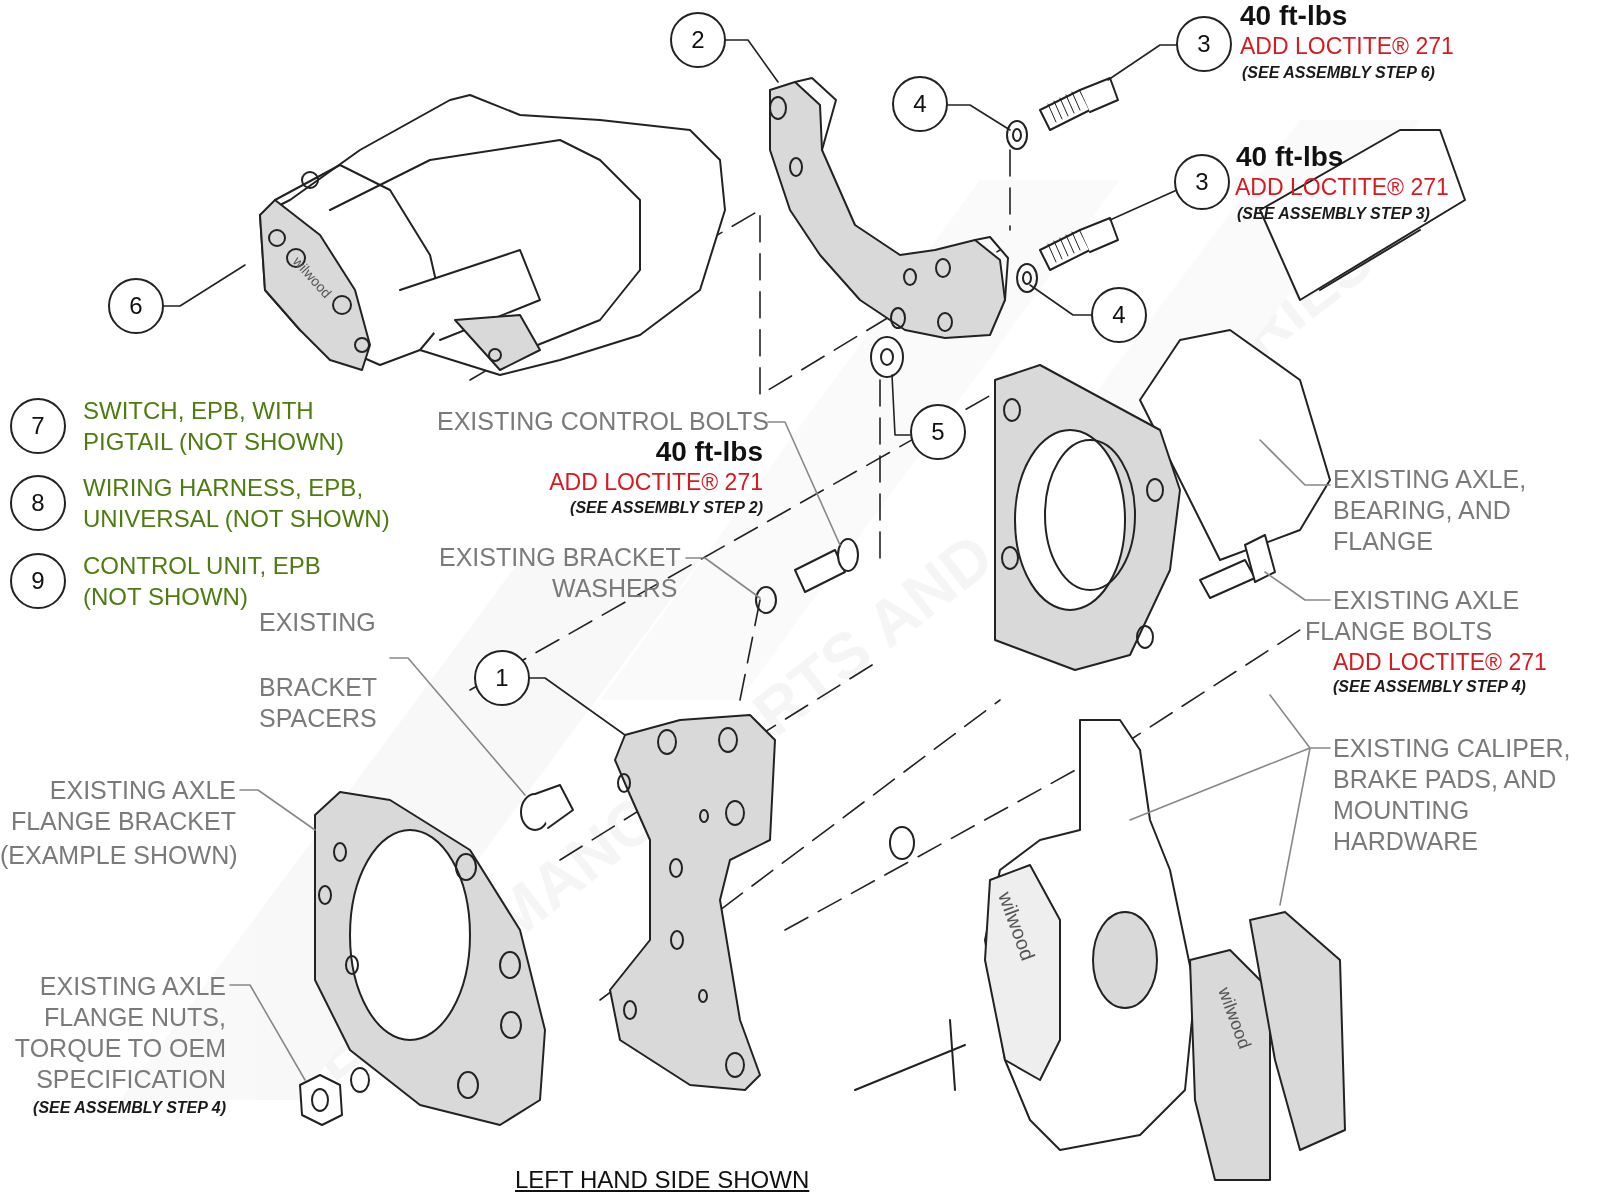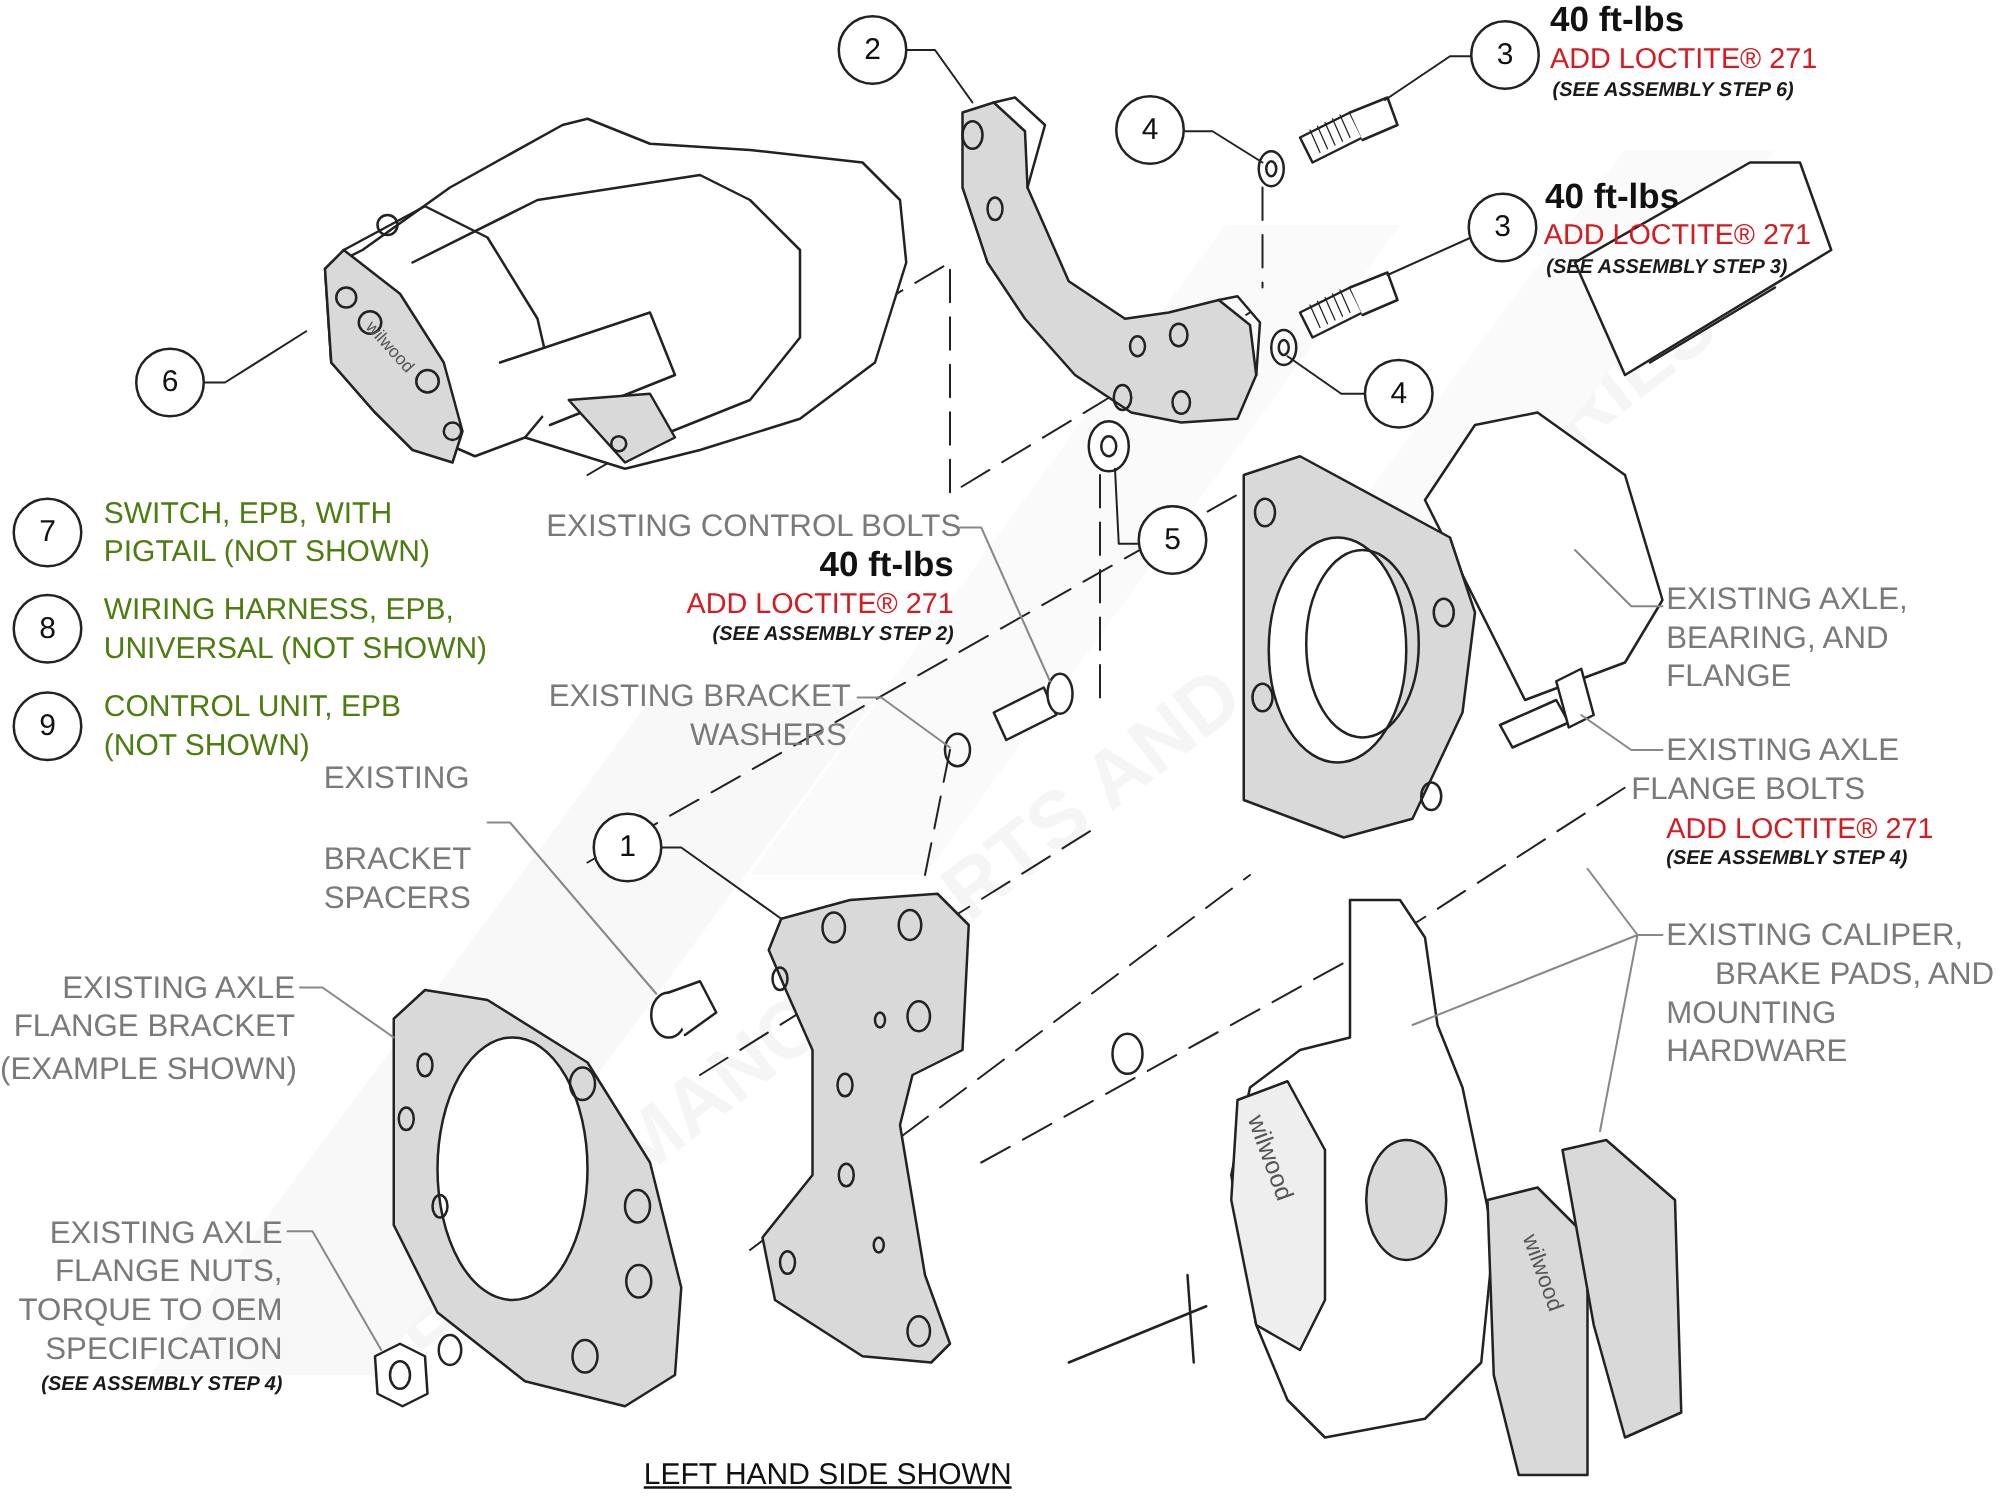--- a/index.html
+++ b/index.html
@@ -271,18 +271,18 @@
 
 <div>
   <div class="lbl grey" style="left:1333px;top:585px;">EXISTING AXLE</div>
   <div class="lbl grey" style="left:1305px;top:616px;text-align:right;">FLANGE BOLTS</div>
   <div class="lbl loctite" style="left:1333px;top:648px;">ADD LOCTITE® 271</div>
   <div class="lbl step" style="left:1333px;top:676px;">(SEE ASSEMBLY STEP 4)</div>
 </div>
 
 <div>
   <div class="lbl grey" style="left:1333px;top:733px;">EXISTING CALIPER,</div>
-  <div class="lbl grey" style="left:1333px;top:764px;margin-left:39px;">BRAKE PADS, AND</div>
+  <div class="lbl grey" style="left:1333px;top:764px;">BRAKE PADS, AND</div>
   <div class="lbl grey" style="left:1333px;top:795px;">MOUNTING</div>
   <div class="lbl grey" style="left:1333px;top:826px;">HARDWARE</div>
 </div>
 
 <div class="footer">LEFT HAND SIDE SHOWN</div>
 
 </body></html>

